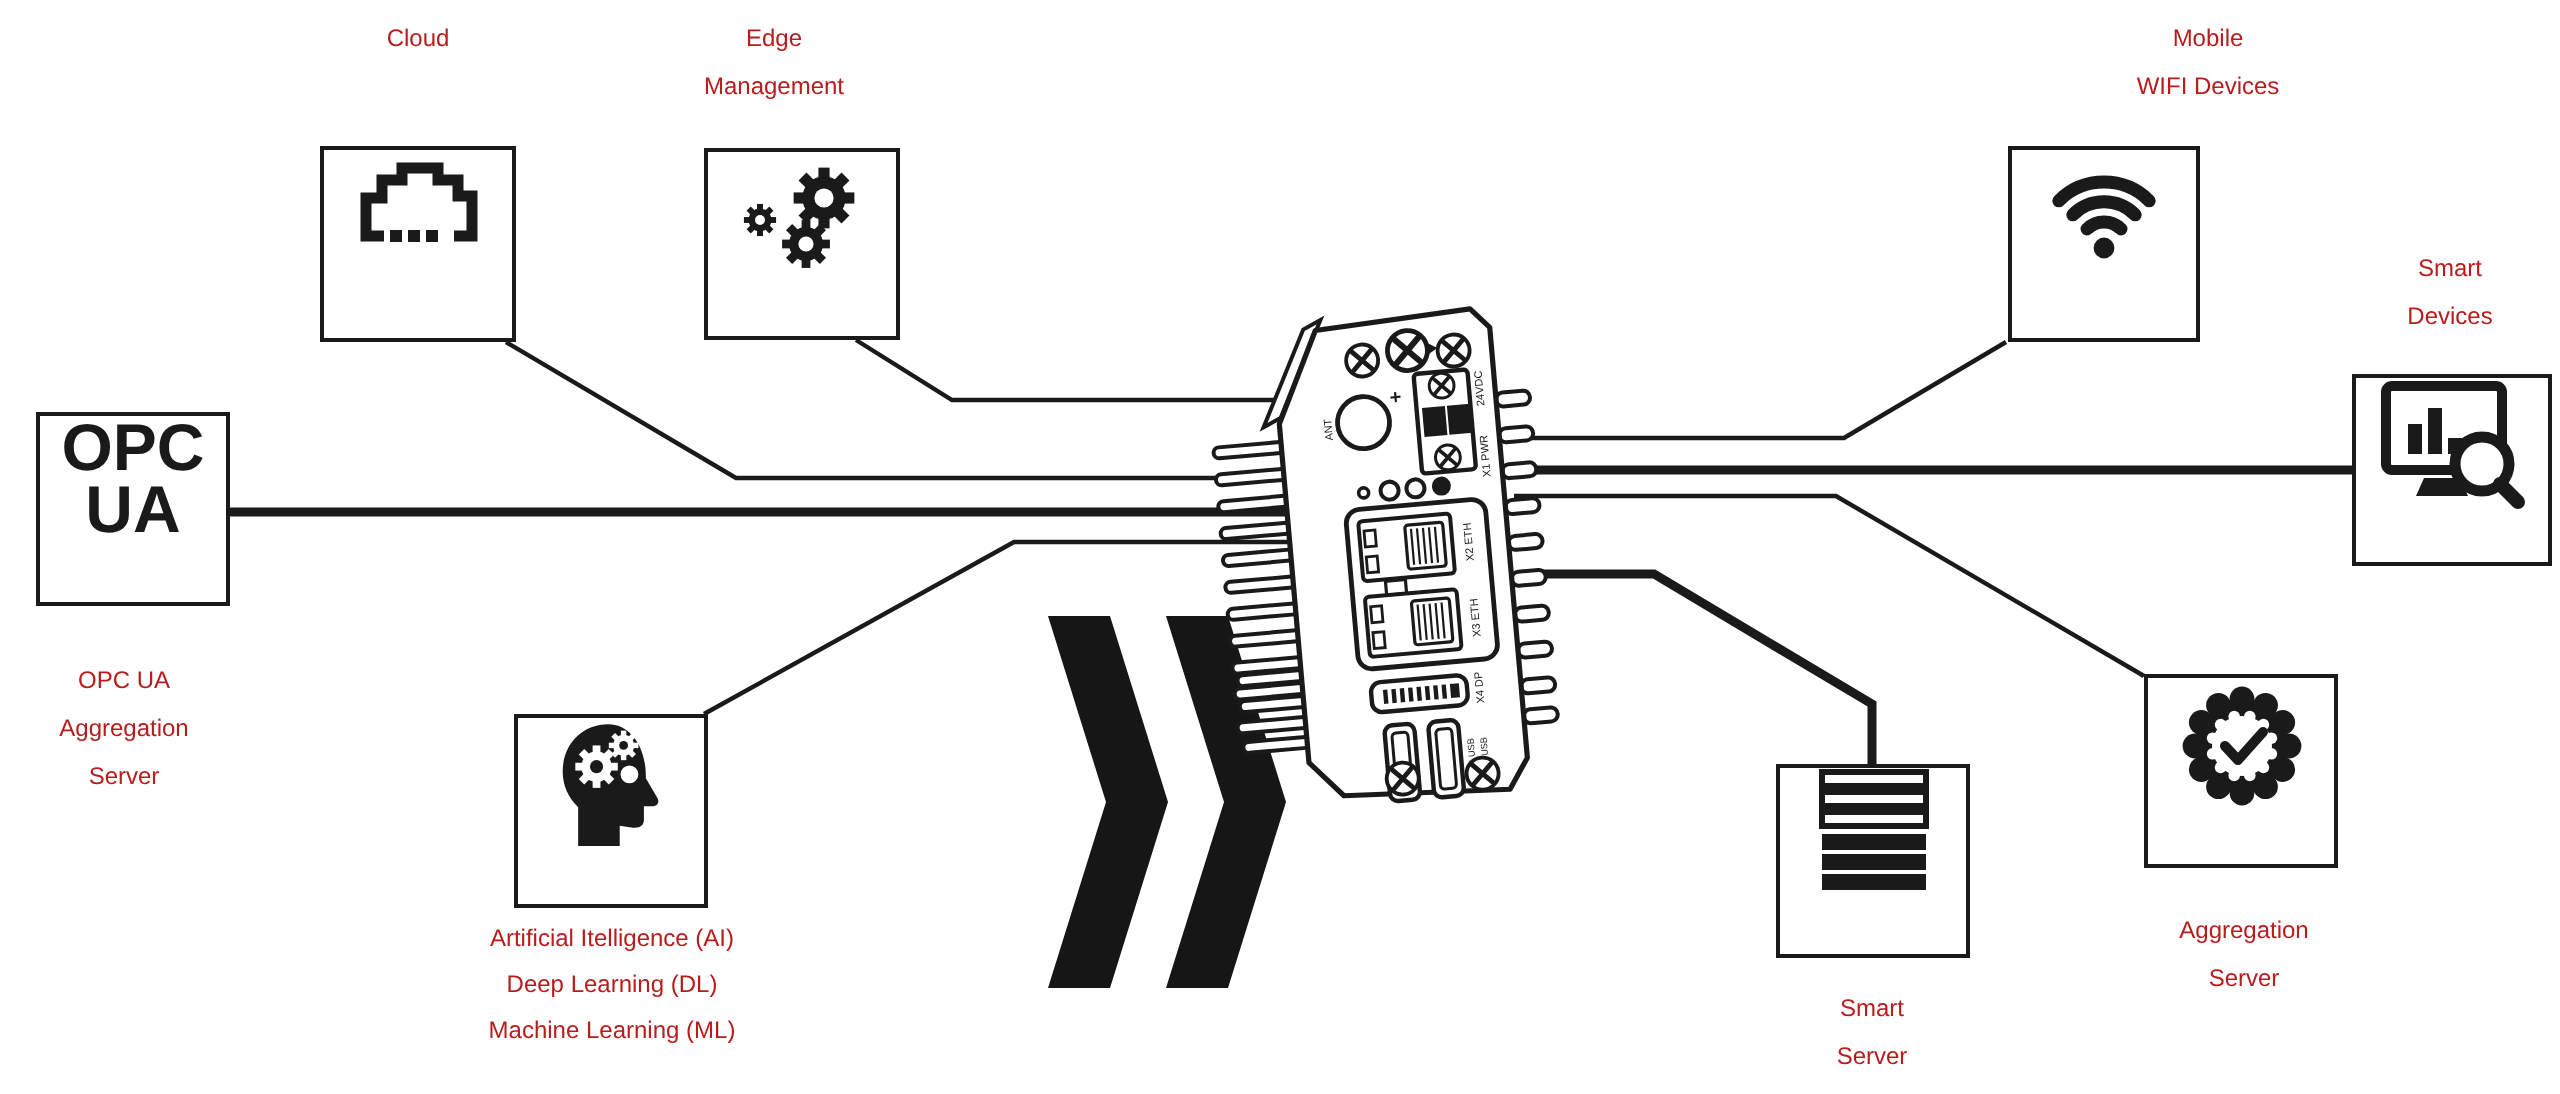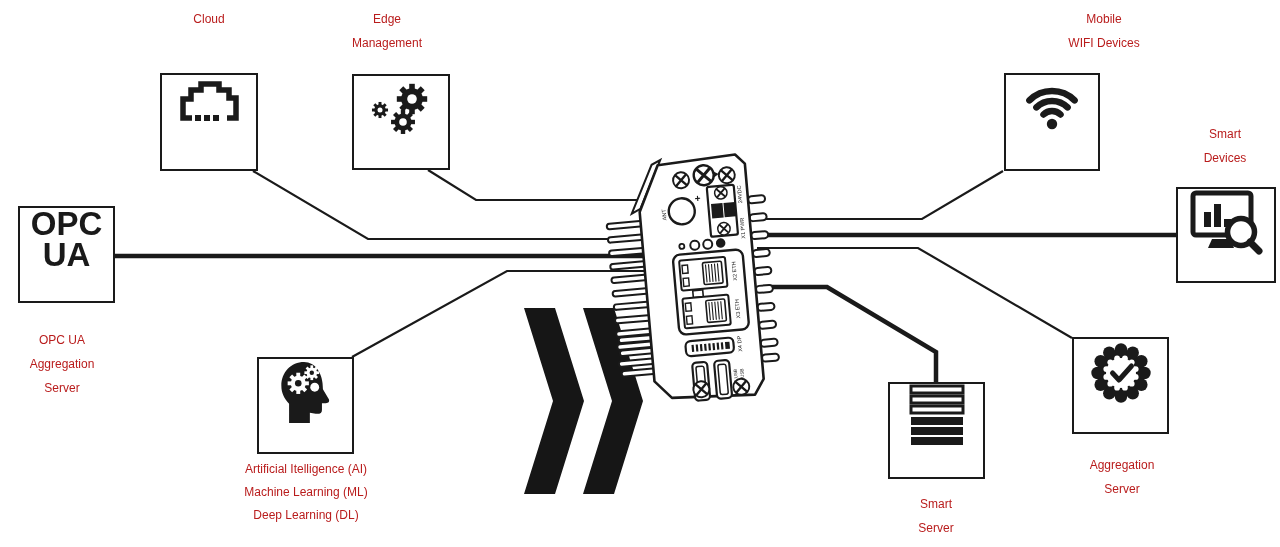--- a/index.html
+++ b/index.html
@@ -240,22 +240,22 @@
       <path fill="#1a1a1a" d="M28,3 C14.5,3 4.5,13.5 4.5,27.5 C4.5,35 7.5,41 12.5,46 L12.5,66 L34,66 L34,55.5 L40,56.5 C44.5,57 46.5,55.5 46.5,52.5 L46.5,45.5 L50.5,45.5 C53.5,45.5 54.7,43.4 53.5,41.2 L47.5,31 C47.8,14.5 39.5,3 28,3 Z"></path>
       <use href="#gear" transform="translate(22,25) scale(1.12)" fill="#fff"></use>
       <circle cx="22" cy="25" r="3.4" fill="#1a1a1a"></circle>
       <use href="#gear" transform="translate(36,14) scale(0.78)" fill="#fff"></use>
       <circle cx="36" cy="14" r="2.3" fill="#1a1a1a"></circle>
       <circle cx="39" cy="29" r="4.6" fill="#fff"></circle>
     </svg>
   </div>
   <div class="lbl tight" style="left:156px;top:458px;width:300px">
     <div>Artificial Itelligence (AI)</div>
+    <div>Deep Learning (DL)</div>
     <div>Machine Learning (ML)</div>
-    <div>Deep Learning (DL)</div>
   </div>
 
   <div class="box" style="left:888px;top:382px;width:97px;height:97px">
     <svg width="62" height="64" viewBox="0 0 62 64">
       <g fill="#fff" stroke="#1a1a1a" stroke-width="3">
         <rect x="5" y="2" width="52" height="7"></rect>
         <rect x="5" y="12" width="52" height="7"></rect>
         <rect x="5" y="22" width="52" height="7"></rect>
       </g>
       <g fill="#1a1a1a">

